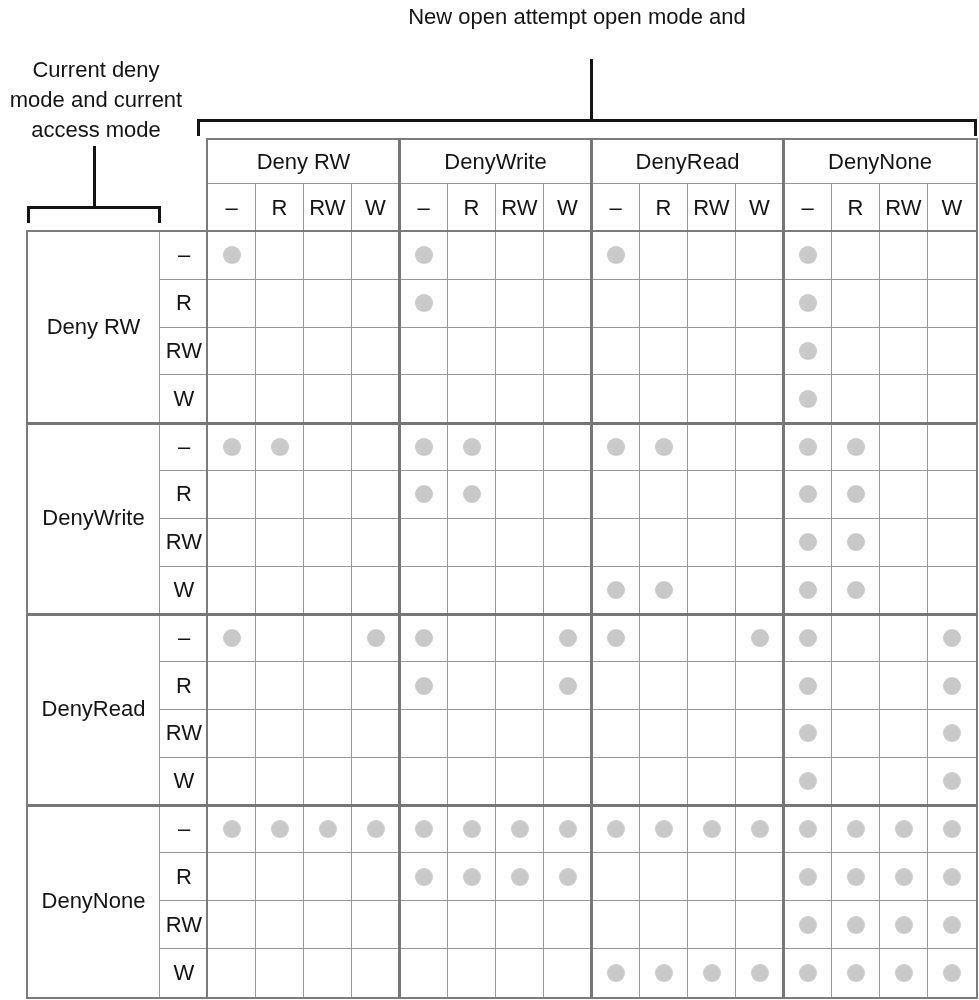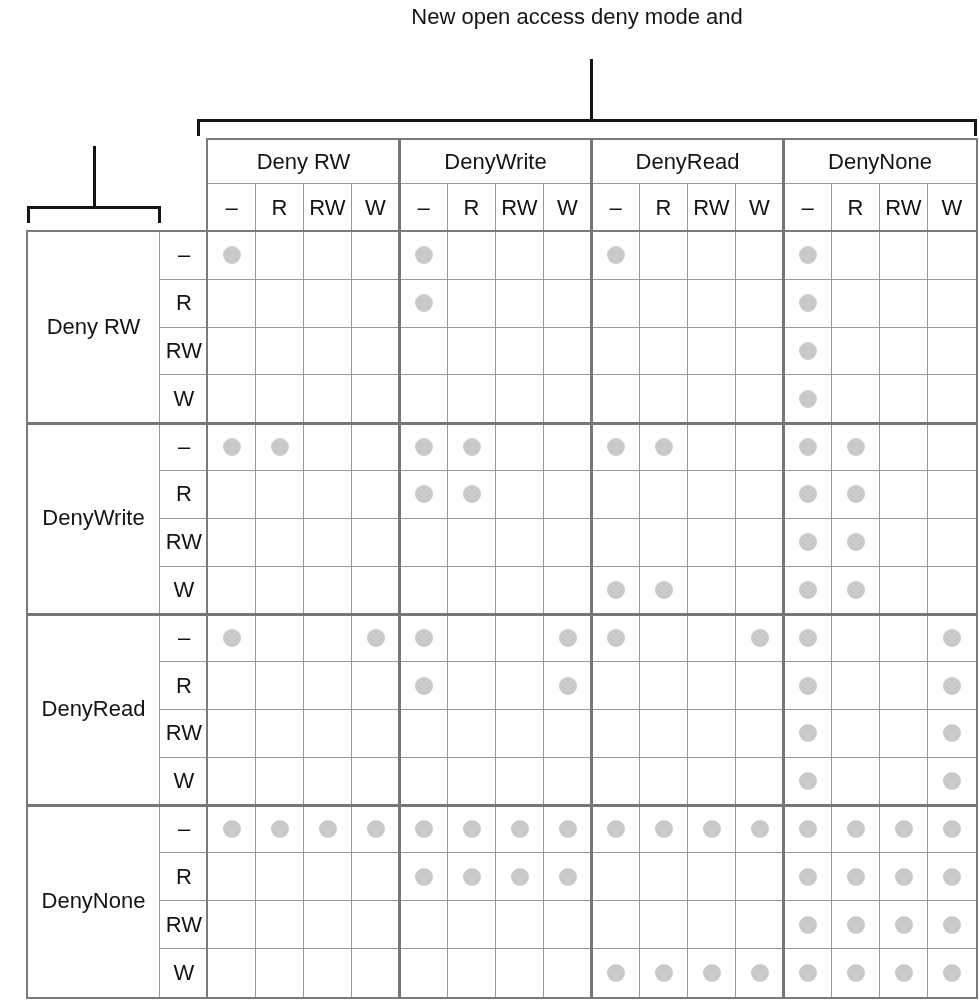--- a/index.html
+++ b/index.html
@@ -33,23 +33,28 @@
   .sep{position:absolute;background:#767676;z-index:4;}
   .sep-v{width:3px;top:138px;height:860px;}
   .sep-h{height:3px;left:26px;width:952px;}
 </style>
 </head>
 <body style="color: rgb(20, 20, 20);">
 
 <div class="stage">
 
   <div class="title title-top">
-    <div>New open access deny mode and</div>
+    <div>New open attempt open mode and</div>
   </div>
 
+  <div class="title title-left">
+    <div>Current deny</div>
+    <div>mode and current</div>
+    <div>access mode</div>
+  </div>
 
   <div class="bar" style="left: 590px; top: 59px; width: 3px; height: 62px; background: rgb(20, 20, 20);"></div>
   <div class="bar" style="left: 197px; top: 119px; width: 780px; height: 3px; background: rgb(20, 20, 20);"></div>
   <div class="bar" style="left: 197px; top: 119px; width: 3px; height: 17px; background: rgb(20, 20, 20);"></div>
   <div class="bar" style="left: 974px; top: 119px; width: 3px; height: 17px; background: rgb(20, 20, 20);"></div>
 
   <div class="bar" style="left: 93px; top: 146px; width: 3px; height: 62px; background: rgb(20, 20, 20);"></div>
   <div class="bar" style="left: 27px; top: 206px; width: 134px; height: 3px; background: rgb(20, 20, 20);"></div>
   <div class="bar" style="left: 27px; top: 206px; width: 3px; height: 17px; background: rgb(20, 20, 20);"></div>
   <div class="bar" style="left: 158px; top: 206px; width: 3px; height: 17px; background: rgb(20, 20, 20);"></div>

